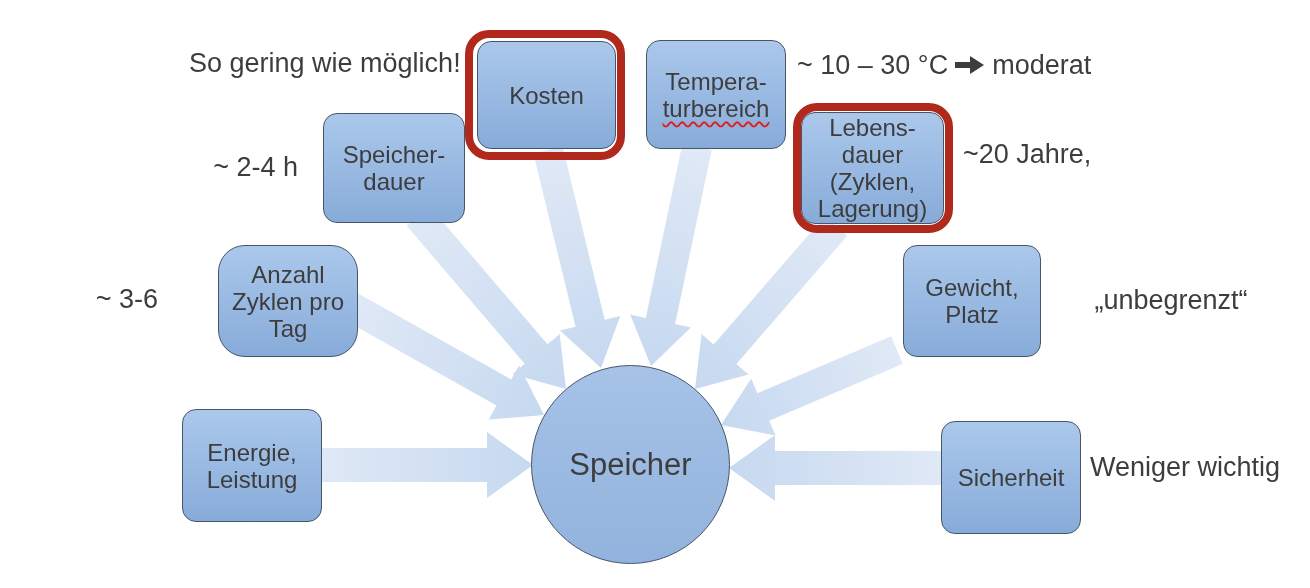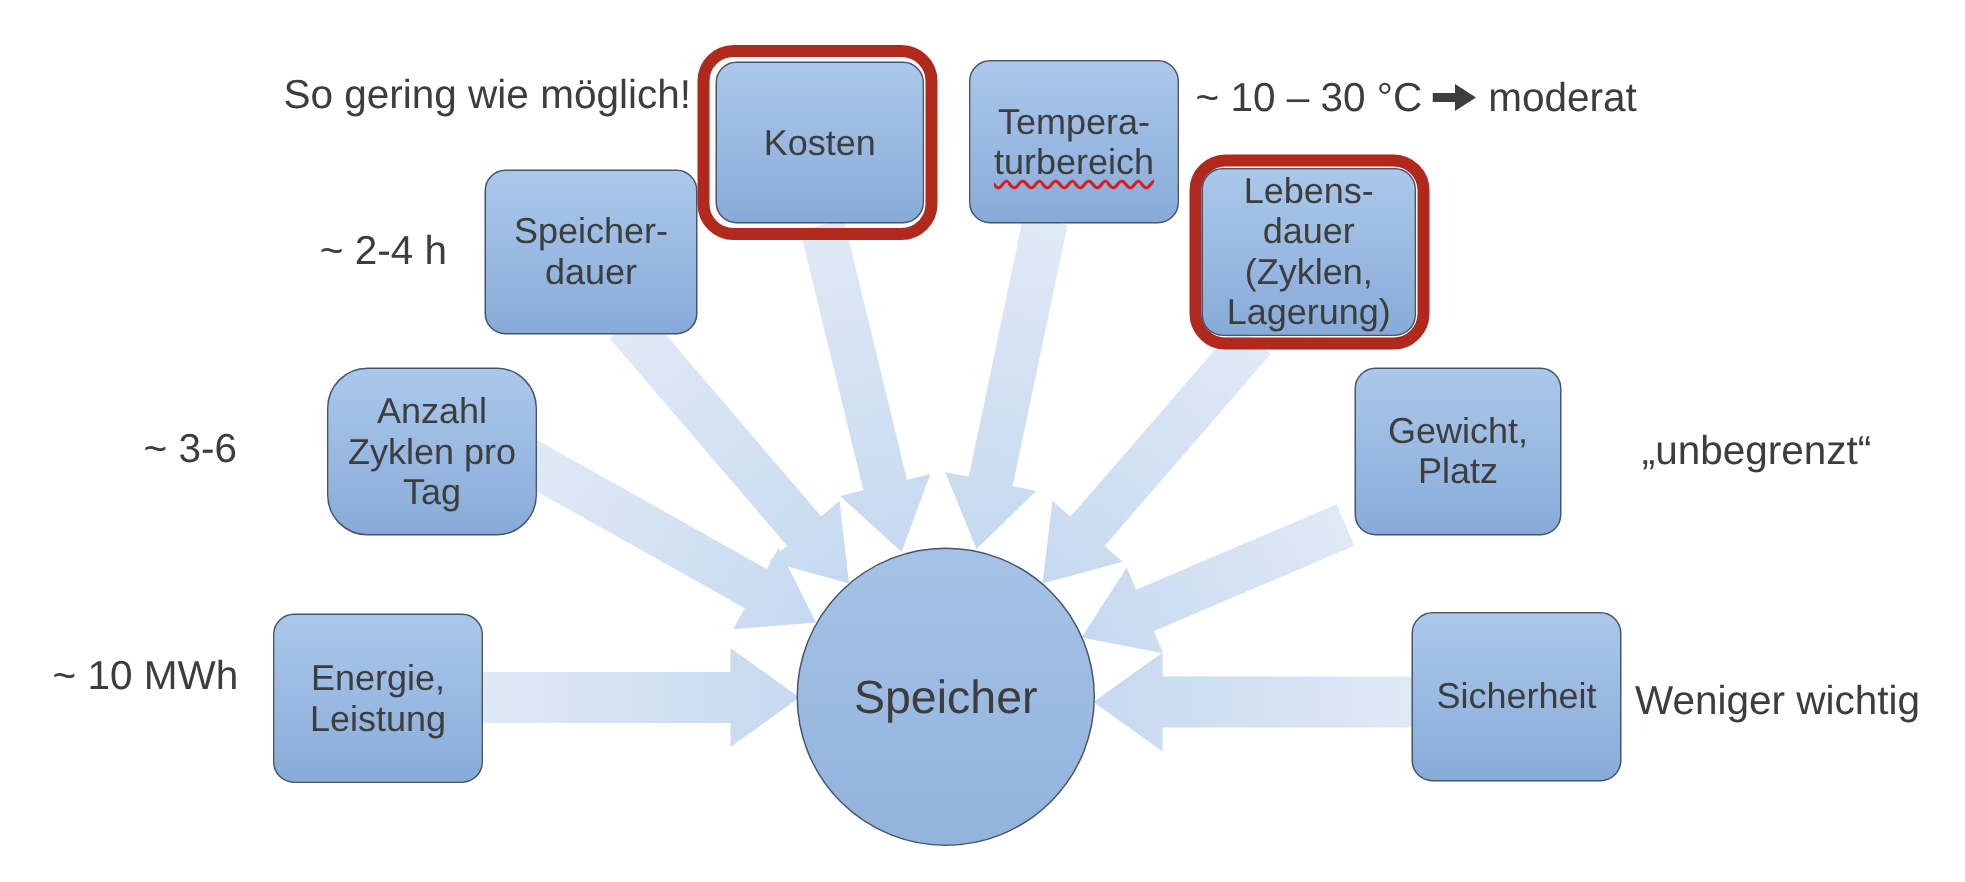--- a/index.html
+++ b/index.html
@@ -85,21 +85,20 @@
         <polygon points="943,451 775,451 775,435 729,468 775,501 775,485 943,485" fill="url(#grad-sicherheit)"></polygon>
       </g>
   </svg>
 
   <div id="factors">
       <div class="factor-box" style="left: 182px; top: 409px; width: 140px; height: 113px;">
         <div>Energie,</div>
         <div>Leistung</div>
       </div>
       <div class="annotation" style="left: 35px; top: 434px; width: 150px; text-align: left;">
-        <div>~ 10 MWh</div>
       </div>
       <div class="factor-box" style="left: 218px; top: 245px; width: 140px; height: 112px; border-radius: 27px;">
         <div>Anzahl</div>
         <div>Zyklen pro</div>
         <div>Tag</div>
       </div>
       <div class="annotation" style="left: 58px; top: 283px; width: 100px; text-align: right;">
         <div>~ 3-6</div>
       </div>
       <div class="factor-box" style="left: 323px; top: 113px; width: 142px; height: 110px;">
@@ -124,29 +123,30 @@
           <polygon points="0,8 15,8 15,2 29,11 15,20 15,14 0,14" fill="#3d3d3d"></polygon>
         </svg><span>moderat</span></div>
       <div class="highlight-ring" style="left: 793px; top: 103px; width: 160px; height: 130px;"></div>
       <div class="factor-box" style="left: 801px; top: 112px; width: 143px; height: 112px;">
         <div>Lebens-</div>
         <div>dauer</div>
         <div>(Zyklen,</div>
         <div>Lagerung)</div>
       </div>
       <div class="annotation" style="left: 963px; top: 138px; width: 220px; text-align: left;">
+        <div>~20 Jahre,</div>
       </div>
       <div class="factor-box" style="left: 903px; top: 245px; width: 138px; height: 112px;">
         <div>Gewicht,</div>
         <div>Platz</div>
       </div>
       <div class="annotation" style="left: 1056px; top: 284px; width: 230px; text-align: center;">
         <div>„unbegrenzt“</div>
       </div>
-      <div class="factor-box" style="left: 941px; top: 408px; width: 140px; height: 113px;">
+      <div class="factor-box" style="left: 941px; top: 421px; width: 140px; height: 113px;">
         <div>Sicherheit</div>
       </div>
       <div class="annotation" style="left: 1090px; top: 451px; width: 220px; text-align: left;">
         <div>Weniger wichtig</div>
       </div>
     </div>
 
   <div class="center-circle">
     <span>Speicher</span>
   </div>

